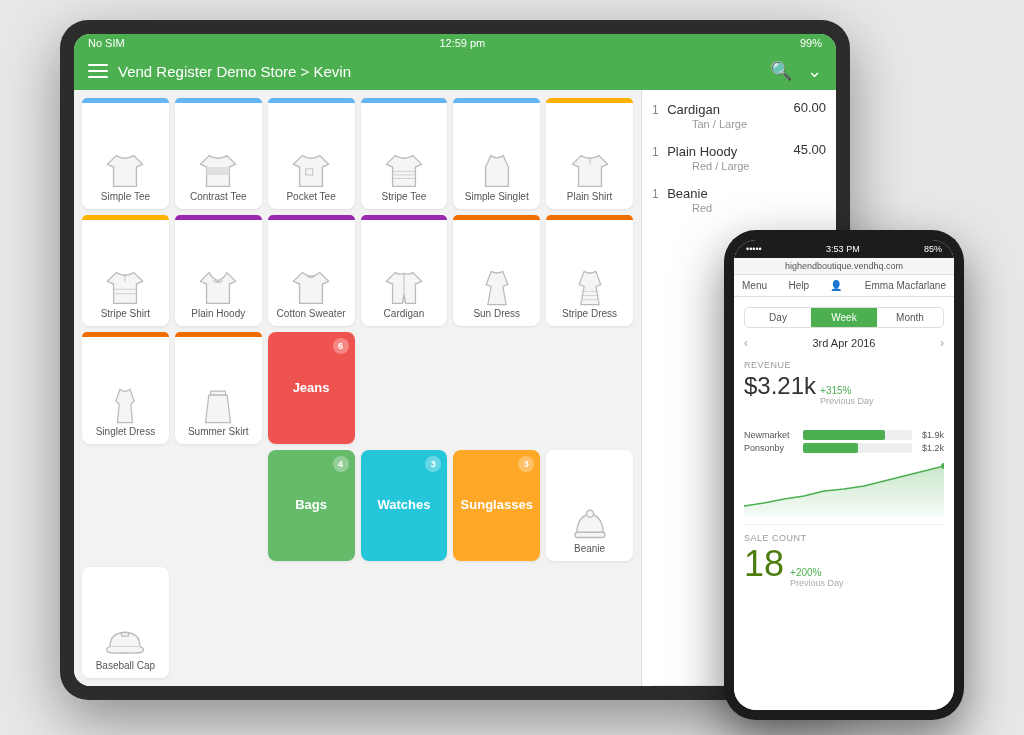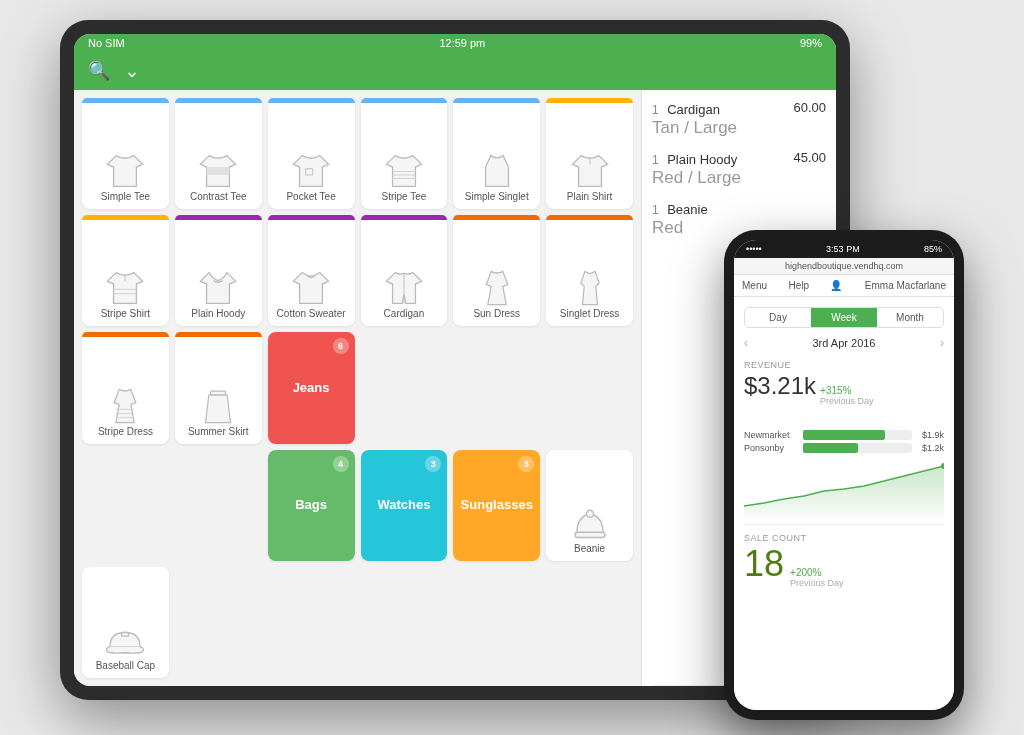--- a/index.html
+++ b/index.html
@@ -208,22 +208,23 @@
       font-size: 12px;
       color: #888;
       margin-right: 4px;
     }
     .cart-item-name {
       font-size: 13px;
       font-weight: 500;
       color: #333;
     }
     .cart-item-variant {
-      font-size: 17px;
+      font-size: 11px;
       color: #999;
+      margin-left: 40px;
     }
     .cart-item-price {
       font-size: 13px;
       font-weight: 500;
       color: #333;
     }
 
     .cart-divider {
       height: 1px;
       background: #eee;
@@ -505,20 +506,28 @@
   <div class="tablet">
     <div class="tablet-screen">
 
       <div class="tablet-status-bar">
         <span>No SIM</span>
         <span>12:59 pm</span>
         <span>99%</span>
       </div>
 
       <div class="tablet-header">
+        <div class="tablet-header-left">
+          <div class="hamburger-icon">
+            <span></span>
+              <span></span>
+              <span></span>
+          </div>
+          <span>Vend Register Demo Store &gt; Kevin</span>
+        </div>
         <div class="tablet-header-right">
           <span class="header-icon">🔍</span>
           <span class="header-icon">⌄</span>
         </div>
       </div>
 
       <div class="tablet-body">
 
         <div class="product-grid">
 
@@ -618,34 +627,34 @@
             <div class="product-card-top-bar bar-orange"></div>
             <svg class="dress-svg" viewBox="0 0 50 48" fill="none" stroke="#bbb" stroke-width="1.5">
               <path d="M18,4 Q25,8 32,4 L38,20 L32,22 L36,44 L14,44 L18,22 L12,20 Z" fill="#f5f5f5" stroke="#bbb"></path>
             </svg>
             <span class="product-card-label">Sun Dress</span>
           </div>
 
           <div class="product-card">
             <div class="product-card-top-bar bar-orange"></div>
             <svg class="dress-svg" viewBox="0 0 50 48" fill="none" stroke="#bbb" stroke-width="1.5">
-              <path d="M19,4 Q25,9 31,4 L36,18 L32,22 L34,44 L16,44 L18,22 L14,18 Z" fill="#f5f5f5" stroke="#bbb"></path>
-            </svg>
-            <span class="product-card-label">Singlet Dress</span>
-          </div>
-
-          <div class="product-card">
-            <div class="product-card-top-bar bar-orange"></div>
-            <svg class="dress-svg" viewBox="0 0 50 48" fill="none" stroke="#bbb" stroke-width="1.5">
               <path d="M18,4 Q25,8 32,4 L38,20 L32,22 L36,44 L14,44 L18,22 L12,20 Z" fill="#f5f5f5" stroke="#bbb"></path>
               <line x1="14" y1="28" x2="36" y2="28" stroke="#ccc" stroke-width="1"></line>
               <line x1="14" y1="33" x2="36" y2="33" stroke="#ccc" stroke-width="1"></line>
               <line x1="14" y1="38" x2="36" y2="38" stroke="#ccc" stroke-width="1"></line>
             </svg>
             <span class="product-card-label">Stripe Dress</span>
+          </div>
+
+          <div class="product-card">
+            <div class="product-card-top-bar bar-orange"></div>
+            <svg class="dress-svg" viewBox="0 0 50 48" fill="none" stroke="#bbb" stroke-width="1.5">
+              <path d="M19,4 Q25,9 31,4 L36,18 L32,22 L34,44 L16,44 L18,22 L14,18 Z" fill="#f5f5f5" stroke="#bbb"></path>
+            </svg>
+            <span class="product-card-label">Singlet Dress</span>
           </div>
 
           <div class="product-card">
             <div class="product-card-top-bar bar-orange"></div>
             <svg class="skirt-svg" viewBox="0 0 50 48" fill="none" stroke="#bbb" stroke-width="1.5">
               <rect x="16" y="6" width="18" height="5" rx="1" fill="#f5f5f5" stroke="#bbb"></rect>
               <path d="M14,11 L10,44 L40,44 L36,11 Z" fill="#f5f5f5" stroke="#bbb"></path>
             </svg>
             <span class="product-card-label">Summer Skirt</span>
           </div>

